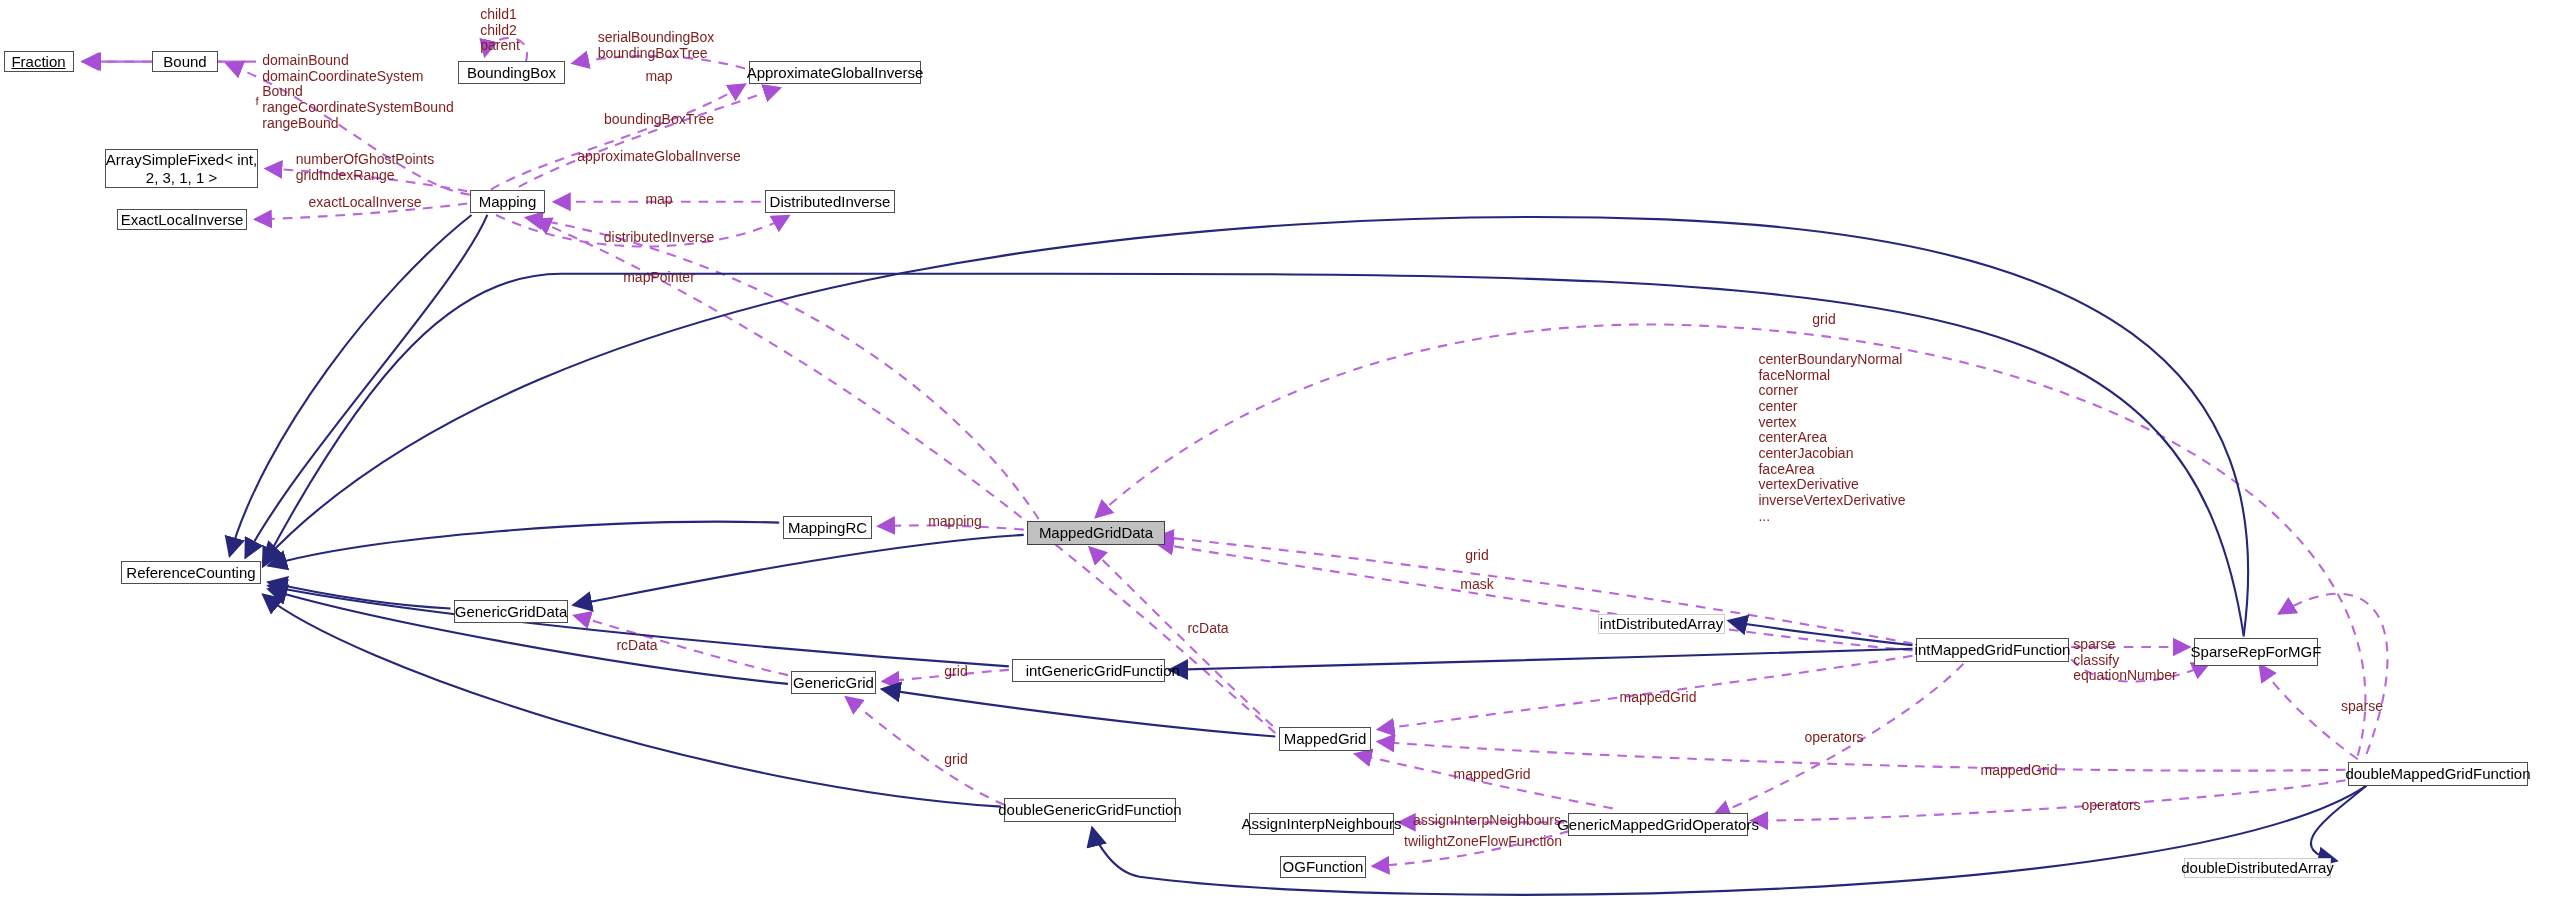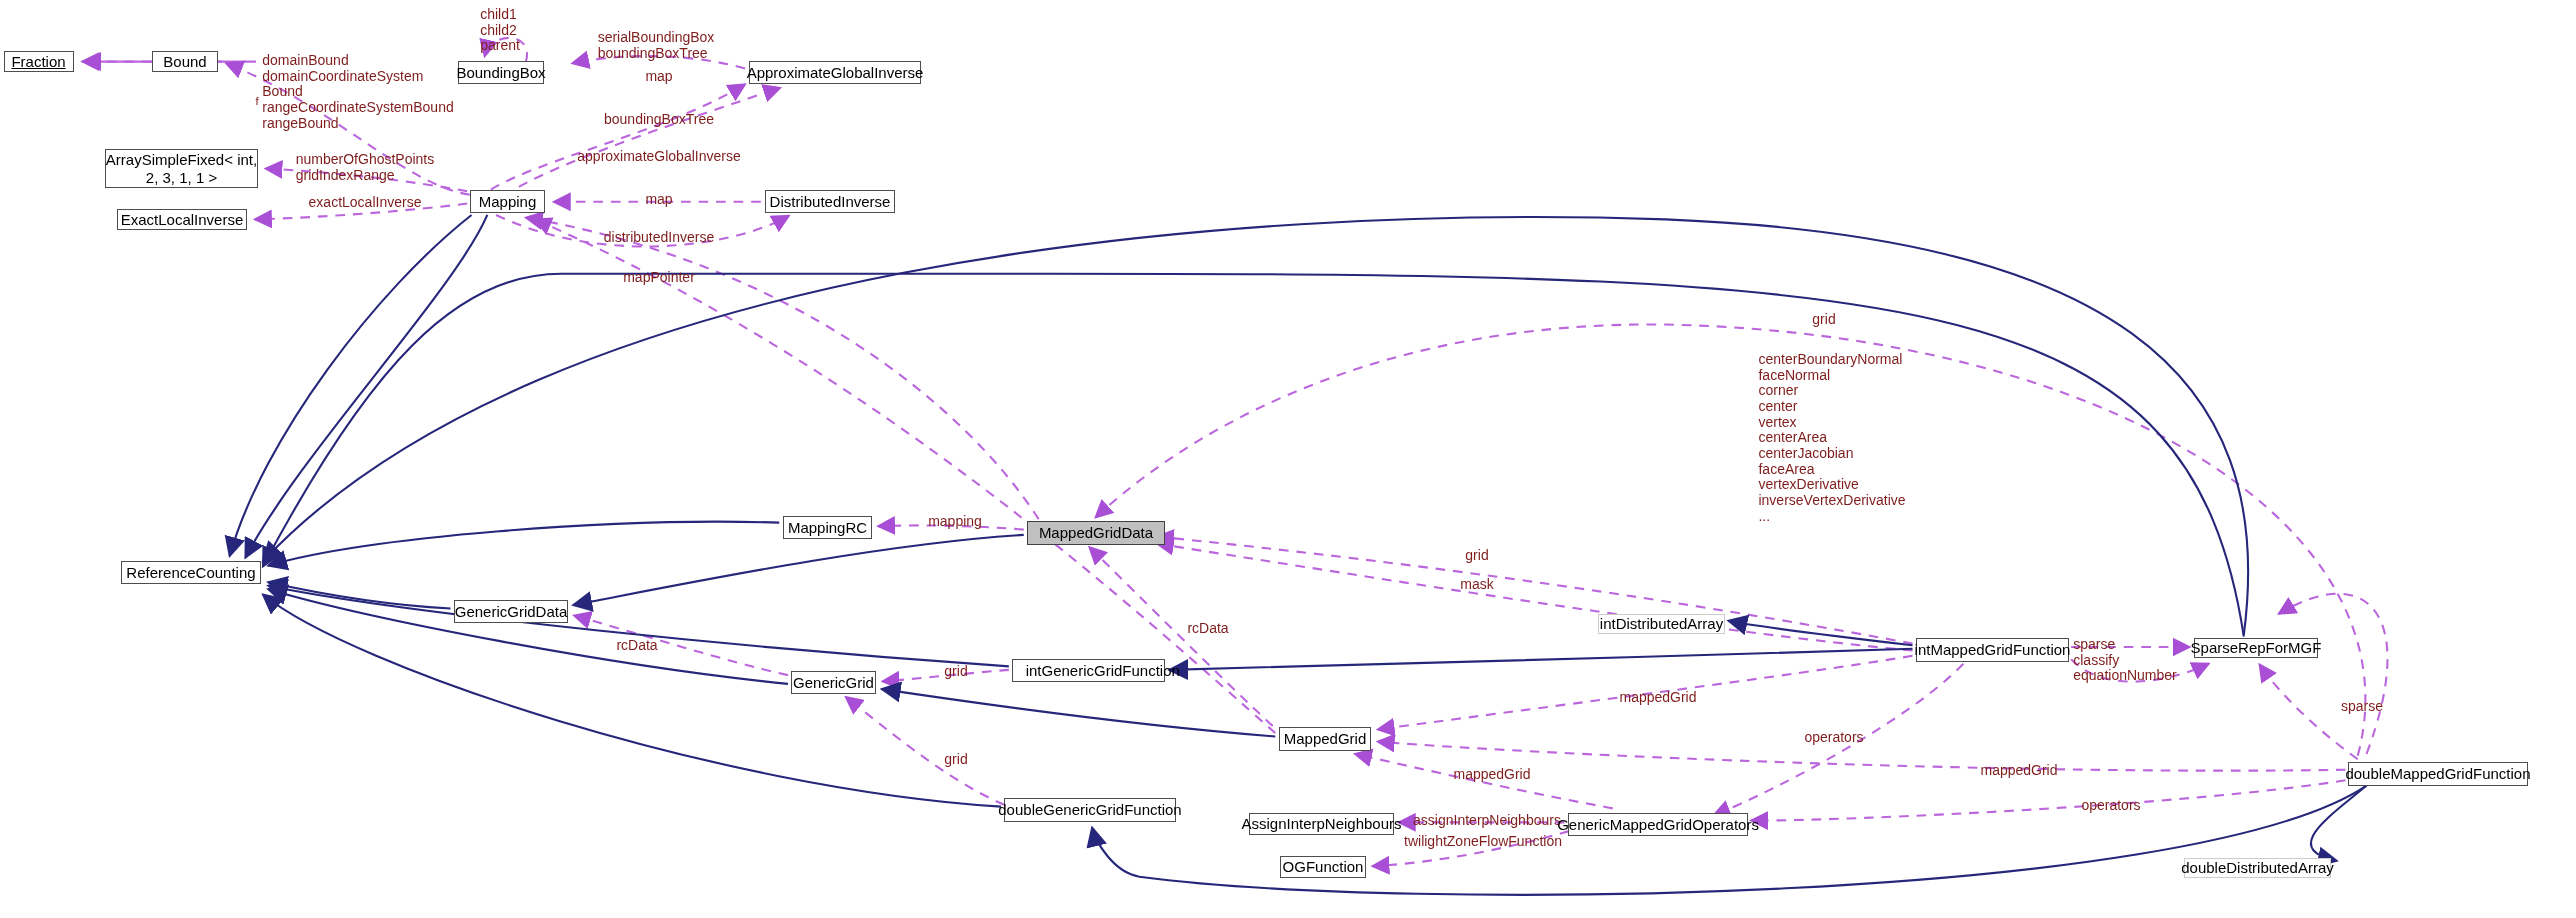--- a/index.html
+++ b/index.html
@@ -153,33 +153,33 @@
 
       <path d="M 2560 726 C 2500 330 2200 312 1200 312 L 640 312 C 520 312 420 420 300 646"></path>
     </g>
   </svg>
 
   <div class="node" style="left:3.5px;top:51px;width:70px;height:21px;text-decoration:underline;"><span>Fraction</span></div>
   <div class="node" style="left:152px;top:51px;width:66px;height:21px;"><span>Bound</span></div>
   <div class="node" style="left:105px;top:149px;width:153px;height:39px;"><span>ArraySimpleFixed&lt; int,
 2, 3, 1, 1 &gt;</span></div>
   <div class="node" style="left:117px;top:209px;width:130px;height:21px;"><span>ExactLocalInverse</span></div>
-  <div class="node" style="left:458px;top:61px;width:86px;height:23px;"><span>BoundingBox</span></div>
+  <div class="node" style="left:458px;top:61px;width:107px;height:23px;"><span>BoundingBox</span></div>
   <div class="node" style="left:749px;top:61px;width:172px;height:23px;"><span>ApproximateGlobalInverse</span></div>
   <div class="node" style="left:470px;top:190px;width:75px;height:23px;"><span>Mapping</span></div>
   <div class="node" style="left:765px;top:190px;width:130px;height:23px;"><span>DistributedInverse</span></div>
   <div class="node" style="left:121px;top:561px;width:140px;height:23px;"><span>ReferenceCounting</span></div>
   <div class="node" style="left:783px;top:516px;width:89px;height:23px;"><span>MappingRC</span></div>
   <div class="node highlight" style="left:1027px;top:521px;width:138px;height:24px;"><span>MappedGridData</span></div>
   <div class="node" style="left:454px;top:600px;width:114px;height:23px;"><span>GenericGridData</span></div>
   <div class="node" style="left:791px;top:671px;width:85px;height:23px;"><span>GenericGrid</span></div>
   <div class="node" style="left:1012px;top:659px;width:153px;height:23px;padding-left:32px;"><span>intGenericGridFunction</span></div>
   <div class="node thin" style="left:1598px;top:614px;width:127px;height:20px;"><span>intDistributedArray</span></div>
   <div class="node" style="left:1916px;top:638px;width:153px;height:24px;"><span>intMappedGridFunction</span></div>
-  <div class="node" style="left:2194px;top:638px;width:124px;height:20px;"><span>SparseRepForMGF</span></div>
+  <div class="node" style="left:2194px;top:638px;width:124px;height:28px;"><span>SparseRepForMGF</span></div>
   <div class="node" style="left:1279px;top:727px;width:92px;height:24px;"><span>MappedGrid</span></div>
   <div class="node" style="left:2348px;top:762px;width:180px;height:24px;"><span>doubleMappedGridFunction</span></div>
   <div class="node" style="left:1004px;top:798px;width:172px;height:24px;"><span>doubleGenericGridFunction</span></div>
   <div class="node" style="left:1249px;top:813px;width:145px;height:22px;"><span>AssignInterpNeighbours</span></div>
   <div class="node" style="left:1568px;top:813px;width:180px;height:23px;"><span>GenericMappedGridOperators</span></div>
   <div class="node" style="left:1280px;top:856px;width:86px;height:22px;"><span>OGFunction</span></div>
   <div class="node thin" style="left:2184px;top:858px;width:147px;height:20px;"><span>doubleDistributedArray</span></div>
 
   <div class="elabel" style="left:257px;top:95px;font-size:11.4px;"><span>f</span></div>
   <div class="elabel" style="left:358px;top:53px;"><span>domainBound

